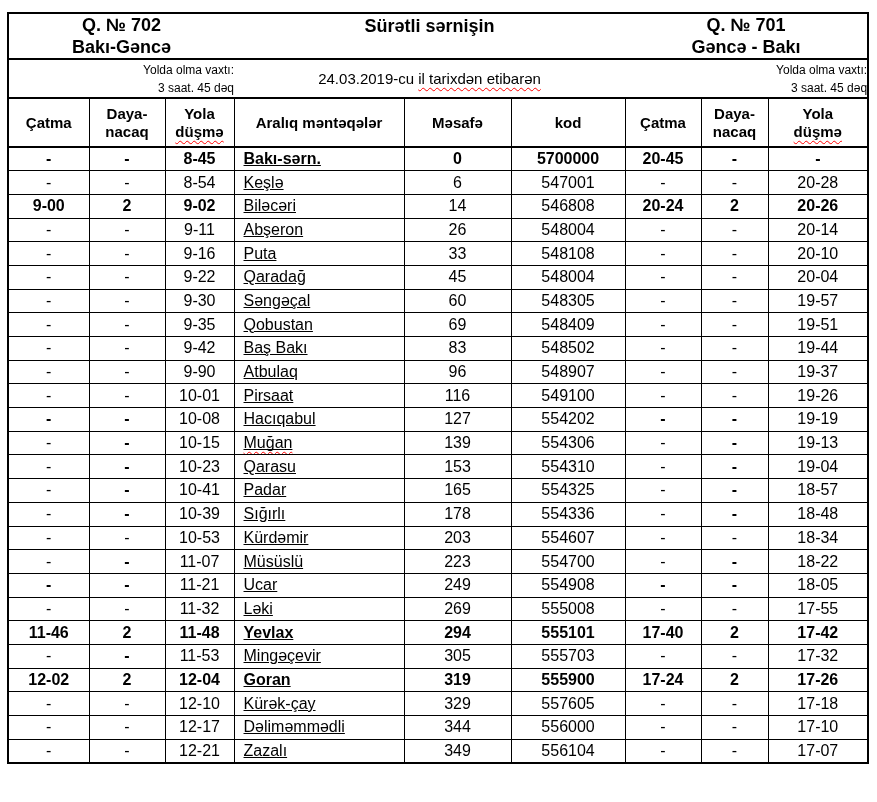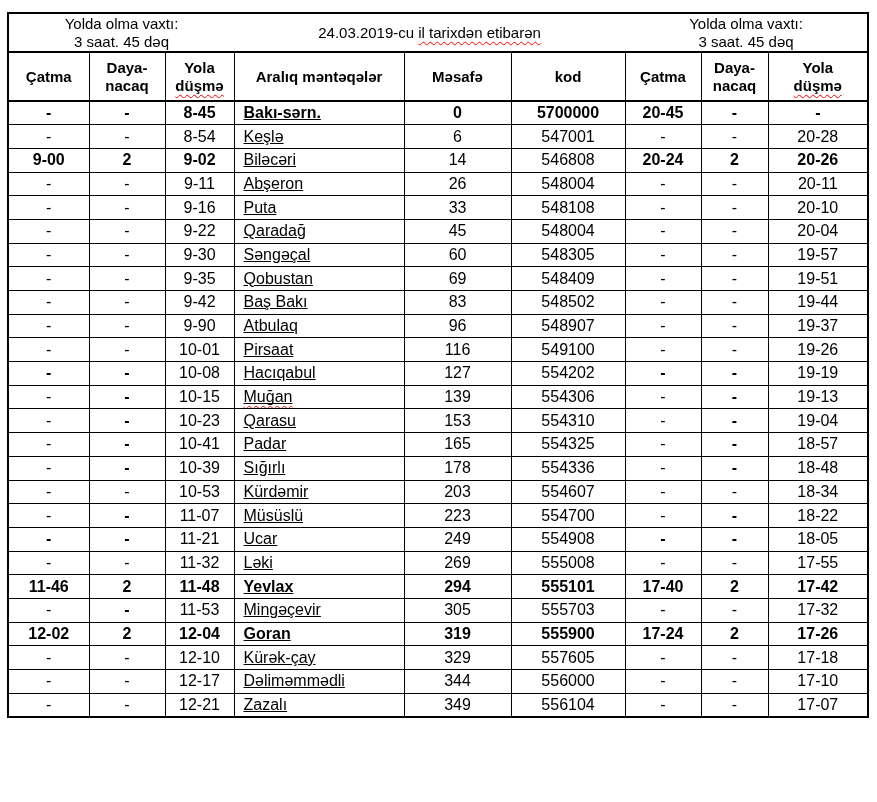--- a/index.html
+++ b/index.html
@@ -12,21 +12,21 @@
     border-collapse:collapse;table-layout:fixed;
     border:2px solid #000;
   }
   td,th{border:1px solid #000;padding:0;overflow:hidden;}
   
   tr.band td{border-left:none;border-right:none;}
   tr.band-a td{height:44px;vertical-align:top;border-bottom:2px solid #000;}
   tr.band-b td{height:37px;vertical-align:middle;border-bottom:2px solid #000;}
   .train-no,.route-name{font-size:18px;font-weight:bold;line-height:22px;text-align:center;}
   .main-title{font-size:18px;font-weight:bold;line-height:22px;text-align:center;padding-top:1px;}
-  .tt-line{font-size:15px;line-height:18px;text-align:center;}
+  .tt-line{font-size:12px;line-height:18px;text-align:right;}
   .date-line{font-size:15px;text-align:center;}
   tr.cols th{
     height:47px;font-size:15px;font-weight:bold;line-height:18px;
     text-align:center;vertical-align:middle;border-bottom:2px solid #000;
   }
   tbody tr{height:23.7px;}
   tbody td{
     font-size:16px;line-height:1;text-align:center;vertical-align:middle;
     white-space:nowrap;
   }
@@ -51,20 +51,33 @@
         <col style="width:76px">
         <col style="width:69px">
       <col style="width:170px">
         <col style="width:107px">
         <col style="width:114px">
       <col style="width:76px">
         <col style="width:67px">
         <col style="width:100px">
     </colgroup>
     <thead>
+      <tr class="band band-a">
+        <td colspan="3">
+          <div class="train-no">Q. № 702</div>
+          <div class="route-name">Bakı-Gəncə</div>
+        </td>
+        <td colspan="3">
+          <div class="main-title">Sürətli sərnişin</div>
+        </td>
+        <td colspan="3">
+          <div class="train-no">Q. № 701</div>
+          <div class="route-name">Gəncə - Bakı</div>
+        </td>
+      </tr>
       <tr class="band band-b">
         <td colspan="3">
           <div class="tt-line">Yolda olma vaxtı:</div>
           <div class="tt-line">3 saat. 45 dəq</div>
         </td>
         <td colspan="3">
           <div class="date-line"><span>24.03.2019-cu </span><span class="wavy">il tarixdən etibarən</span></div>
         </td>
         <td colspan="3">
           <div class="tt-line">Yolda olma vaxtı:</div>
@@ -119,21 +132,21 @@
         </tr>
         <tr>
           <td><span>-</span></td>
           <td><span>-</span></td>
           <td><span>9-11</span></td>
           <td class="station"><span>Abşeron</span></td>
           <td><span>26</span></td>
           <td><span>548004</span></td>
           <td><span>-</span></td>
           <td><span>-</span></td>
-          <td><span>20-11</span></td>
+          <td><span>20-14</span></td>
         </tr>
         <tr>
           <td><span>-</span></td>
           <td><span>-</span></td>
           <td><span>9-16</span></td>
           <td class="station"><span>Puta</span></td>
           <td><span>33</span></td>
           <td><span>548108</span></td>
           <td><span>-</span></td>
           <td><span>-</span></td>

